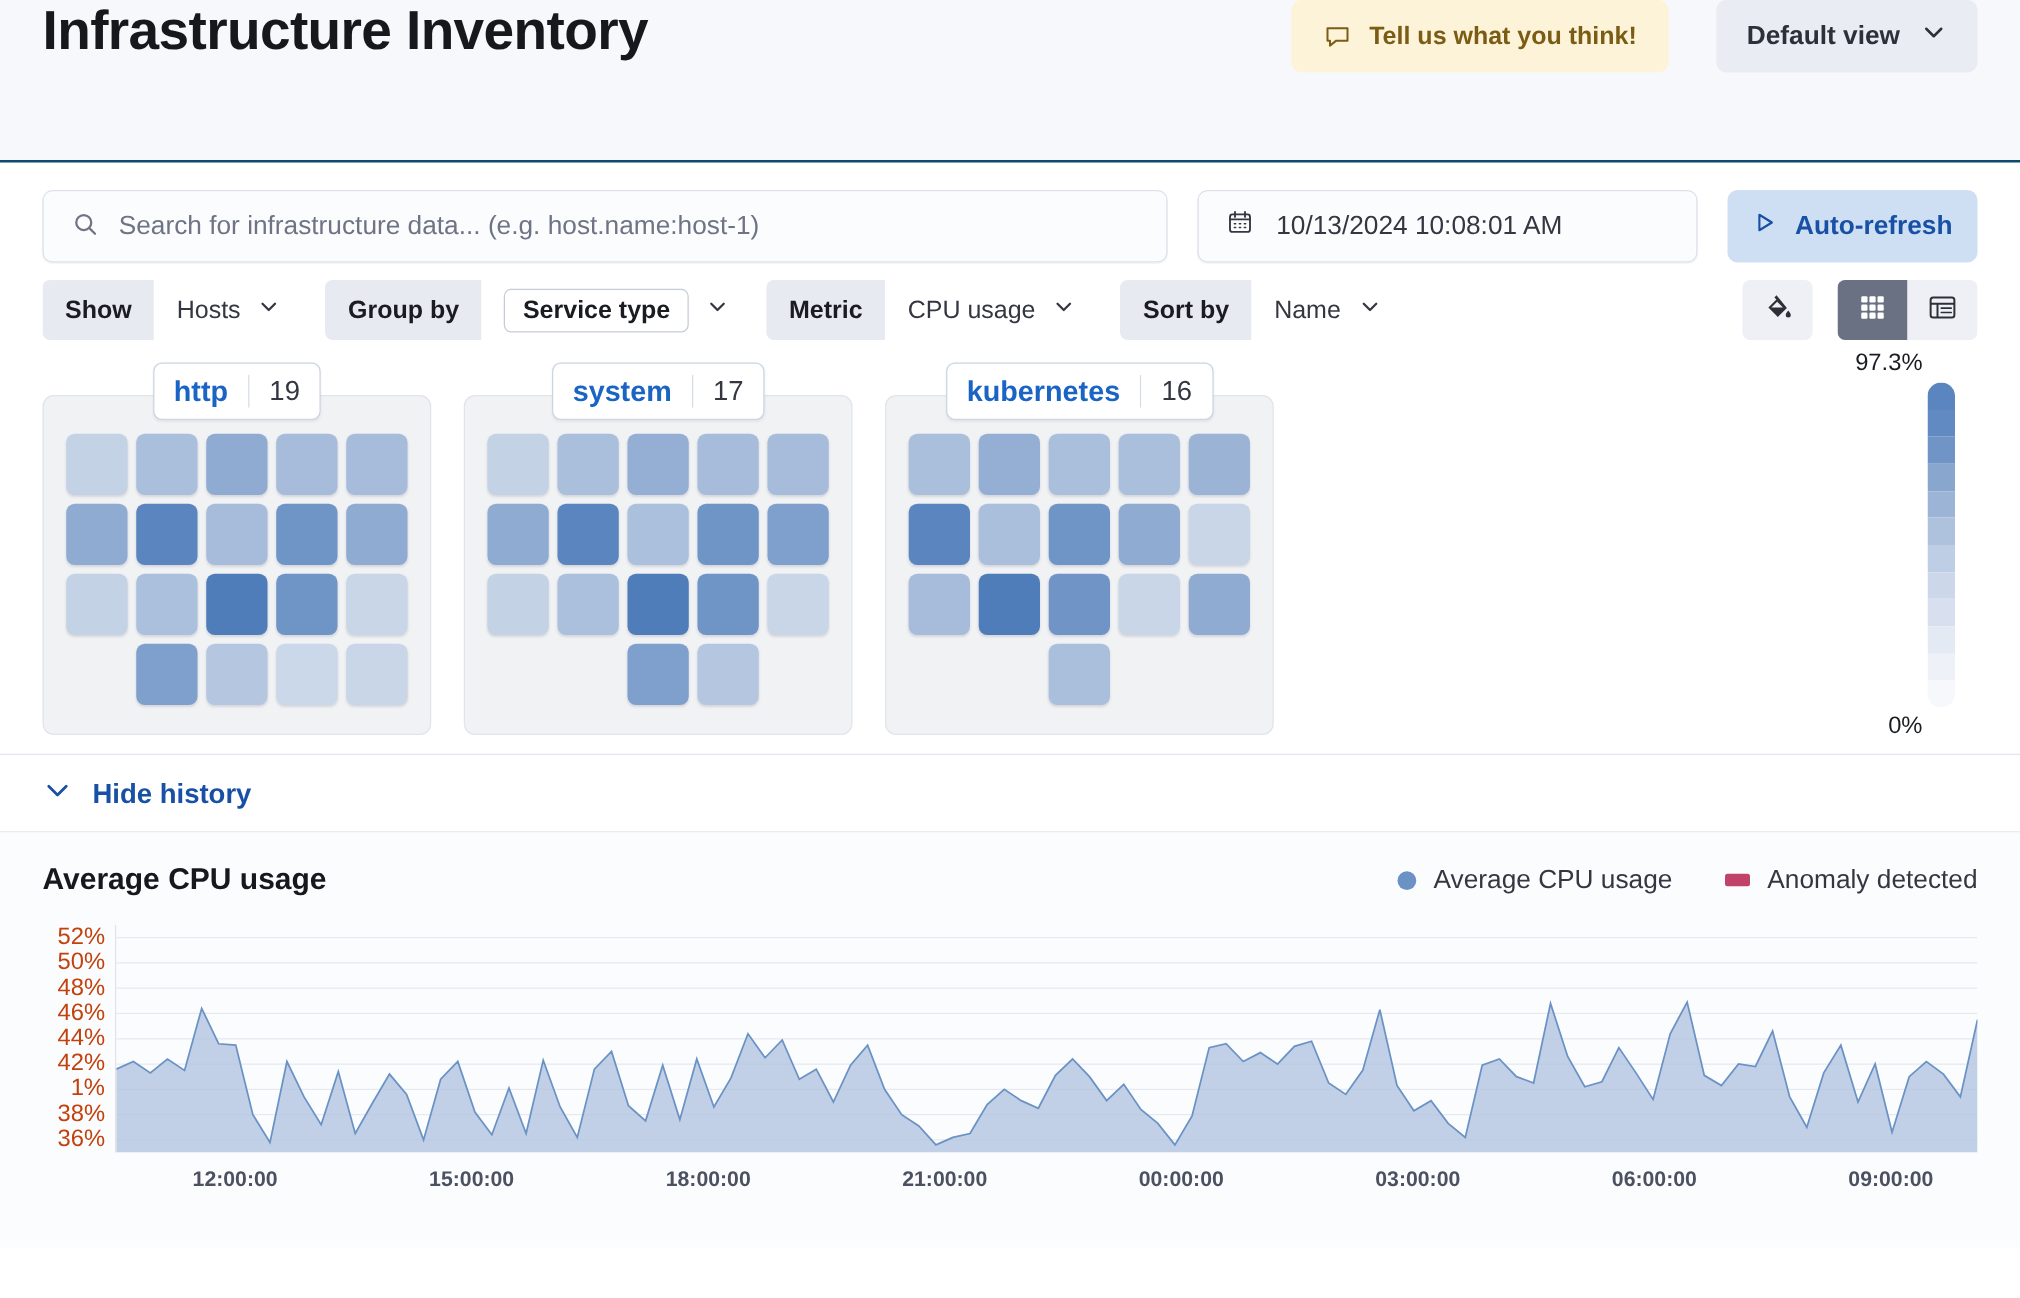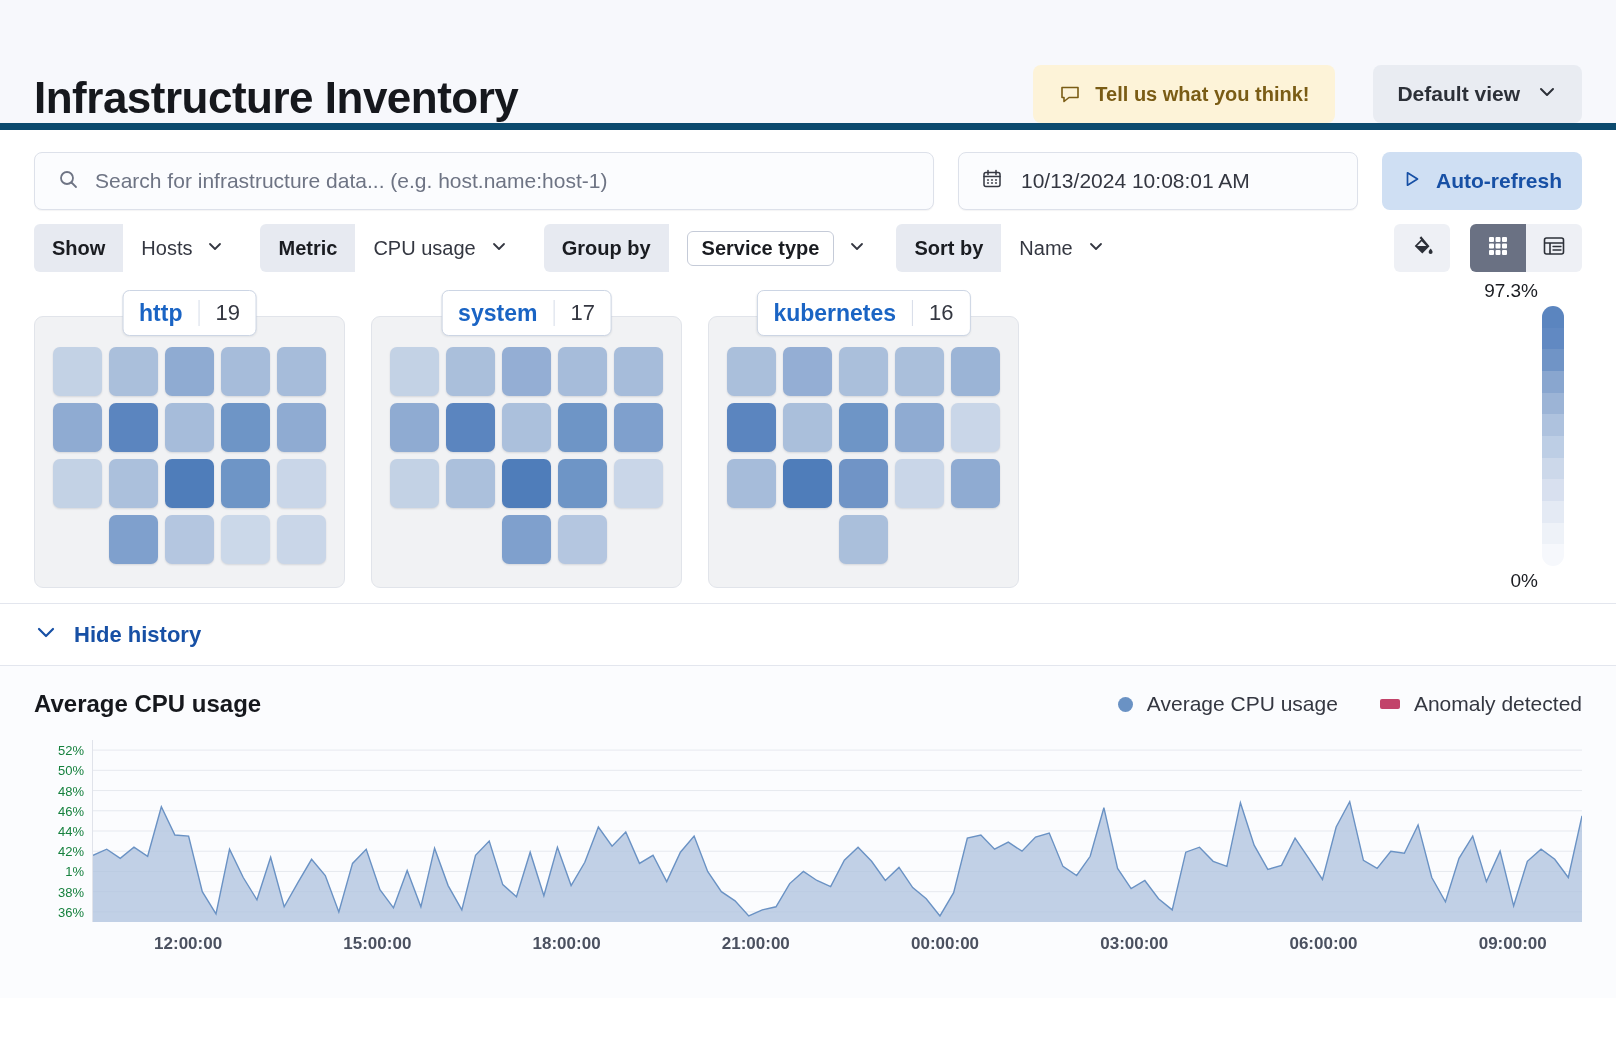--- a/index.html
+++ b/index.html
@@ -8,22 +8,22 @@
     font-family: "Liberation Sans", sans-serif;
     background: #ffffff;
     color: #1a1c21;
     overflow: hidden;
   }
 
   
   .app-header {
     height: 130px;
     background: #f7f8fc;
-    border-bottom: 7px solid #0c4a6e;
-    display: flex; align-items: flex-end;
+    border-bottom: 2px solid #0c4a6e;
+    display: flex; align-items: flex-start;
     padding: 0 34px;
   }
   .page-title {
     font-size: 44px; font-weight: 700; letter-spacing: -0.5px;
     color: #16181d;
   }
   .header-right {
     margin-left: auto; display: flex; align-items: center; gap: 38px;
   }
   .feedback-pill {
@@ -192,21 +192,21 @@
   .chart-head { display: flex; align-items: center; }
   .chart-title { font-size: 24px; font-weight: 700; color: #16181d; }
   .chart-legend { margin-left: auto; display: flex; align-items: center; gap: 42px; }
   .legend-item { display: flex; align-items: center; gap: 14px; font-size: 21px; color: #343741; }
   .dot { width: 15px; height: 15px; border-radius: 50%; }
   .rect { width: 20px; height: 10px; border-radius: 2px; }
 
   .plot-wrap { display: flex; margin-top: 22px; }
   .y-axis {
     width: 58px; position: relative; height: 182px;
-    font-size: 13px; color: #15803d; text-align: right;
+    font-size: 19px; color: #c2410c; text-align: right;
   }
   .y-axis div { position: absolute; right: 8px; transform: translateY(-50%); }
   .plot { position: relative; flex: 1; height: 182px; border-left: 1px solid #e0e3ea; }
   .plot svg { display: block; width: 100%; height: 100%; }
   .x-axis {
     margin-left: 58px; position: relative; height: 40px;
     font-size: 17px; color: #4b5160; font-weight: bold;
   }
   .x-axis div { position: absolute; top: 12px; transform: translateX(-50%); white-space: nowrap; }
 </style>
@@ -273,35 +273,35 @@
       <span>Hosts</span>
       <span>
         <svg width="18" height="18" viewBox="0 0 18 18" fill="none" stroke="#343741" stroke-width="1.8">
             <path d="M4 7l5 5 5-5" stroke-linecap="round" stroke-linejoin="round"></path>
           </svg>
       </span>
     </div>
   </div>
 
   <div class="control-group">
+    <div class="control-label">Group by</div>
+    <div class="control-value boxed-wrap">
+      <span class="boxed">Service type</span>
+      <span>
+        <svg width="18" height="18" viewBox="0 0 18 18" fill="none" stroke="#343741" stroke-width="1.8">
+            <path d="M4 7l5 5 5-5" stroke-linecap="round" stroke-linejoin="round"></path>
+          </svg>
+      </span>
+    </div>
+  </div>
+
+  <div class="control-group">
     <div class="control-label">Metric</div>
     <div class="control-value">
       <span>CPU usage</span>
-      <span>
-        <svg width="18" height="18" viewBox="0 0 18 18" fill="none" stroke="#343741" stroke-width="1.8">
-            <path d="M4 7l5 5 5-5" stroke-linecap="round" stroke-linejoin="round"></path>
-          </svg>
-      </span>
-    </div>
-  </div>
-
-  <div class="control-group">
-    <div class="control-label">Group by</div>
-    <div class="control-value boxed-wrap">
-      <span class="boxed">Service type</span>
       <span>
         <svg width="18" height="18" viewBox="0 0 18 18" fill="none" stroke="#343741" stroke-width="1.8">
             <path d="M4 7l5 5 5-5" stroke-linecap="round" stroke-linejoin="round"></path>
           </svg>
       </span>
     </div>
   </div>
 
   <div class="control-group">
     <div class="control-label">Sort by</div>

